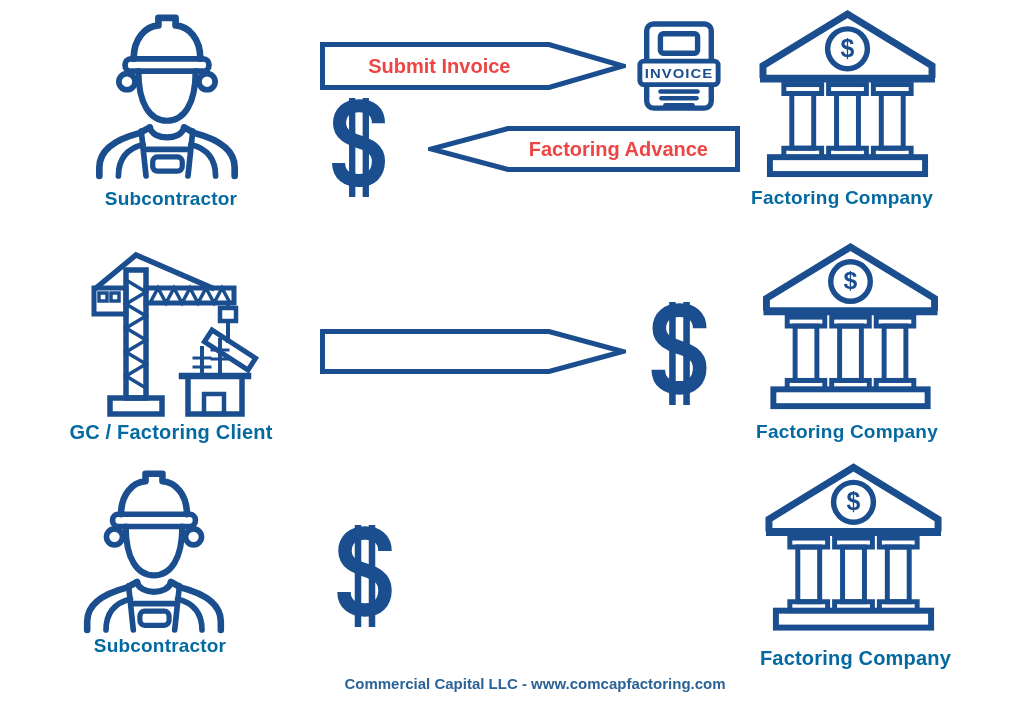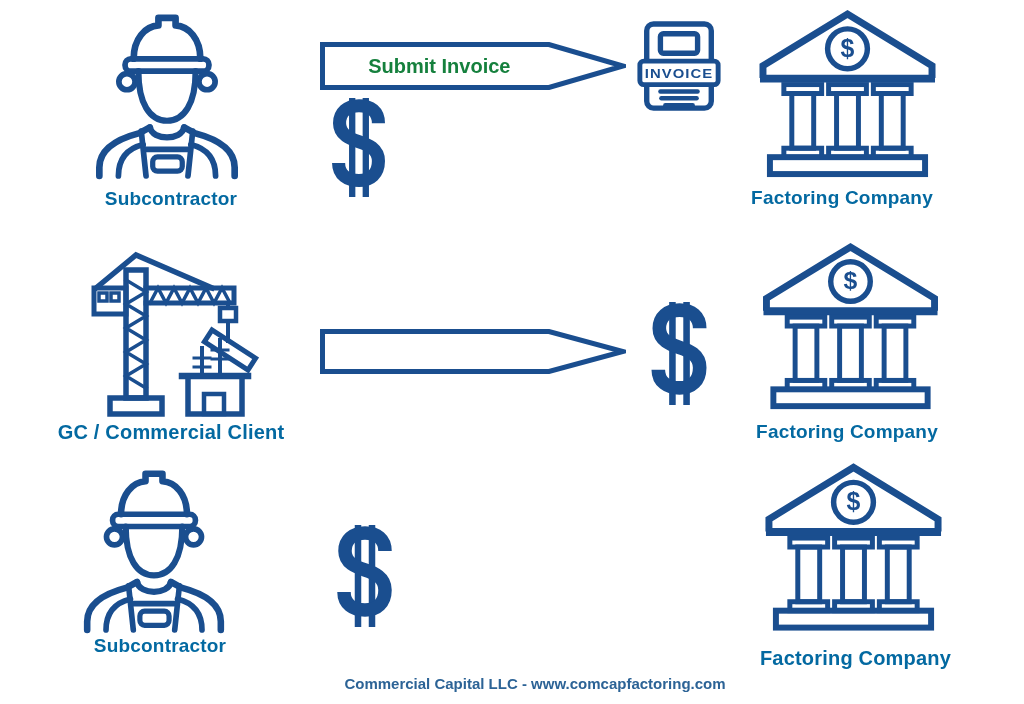--- a/index.html
+++ b/index.html
@@ -9,21 +9,21 @@
   }
   .entity-label{
     position:absolute;text-align:center;font-weight:bold;
     color:#0369a1;font-size:19px;letter-spacing:.2px;line-height:1.1;
   }
   .entity-label.lg{font-size:20px;}
   .arrow{position:absolute;}
   .arrow svg{position:absolute;left:0;top:0;width:100%;height:100%;}
   .arrow-label{
     position:absolute;top:0;bottom:0;display:flex;align-items:center;justify-content:center;
-    font-weight:bold;color:#15803d;font-size:20px;white-space:nowrap;
+    font-weight:bold;color:#ef4444;font-size:20px;white-space:nowrap;
   }
   .al-right{left:3%;width:72%;}
   .al-left{right:3%;width:72%;}
   .footer{
     position:absolute;left:20px;top:675px;width:1030px;text-align:center;
     font-weight:bold;font-size:15px;color:#2c6396;
   }
   .icn{position:absolute;}
   .icn svg{width:100%;height:100%;display:block;}
 </style>
@@ -132,34 +132,40 @@
         <use href="#sym-invoice"></use>
       </svg>
   </div>
 
   <div class="icn" style="left:328px;top:96px;width:62px;height:103px">
     <svg viewBox="0 0 62 106">
         <use href="#sym-dollar"></use>
       </svg>
   </div>
 
+  <div class="arrow" style="left:428px;top:126px;width:312px;height:46px">
+    <svg viewBox="0 0 312 46" preserveAspectRatio="none">
+      <polygon points="309.5,2.5 80,2.5 3,23 80,43.5 309.5,43.5" fill="#ffffff" stroke="#1a4e8f" stroke-width="5"></polygon>
+    </svg>
+    <span class="arrow-label al-left">Factoring Advance</span>
+  </div>
 
   <div class="icn" style="left:753px;top:8px;width:189px;height:179px">
     <svg viewBox="0 0 190 180">
         <use href="#sym-bank"></use>
       </svg>
   </div>
   <div class="entity-label" style="left:722px;top:188px;width:240px">Factoring Company</div>
 
   <div class="icn" style="left:82px;top:246px;width:212px;height:172px">
     <svg viewBox="0 0 212 172">
         <use href="#sym-crane"></use>
       </svg>
   </div>
-  <div class="entity-label lg" style="left:38px;top:421px;width:266px">GC / Commercial Client</div>
+  <div class="entity-label lg" style="left:38px;top:421px;width:266px">GC / Factoring Client</div>
 
   <div class="arrow" style="left:320px;top:329px;width:306px;height:45px">
     <svg viewBox="0 0 306 45" preserveAspectRatio="none">
       <polygon points="2.5,2.5 229,2.5 303,22.5 229,42.5 2.5,42.5" fill="#ffffff" stroke="#1a4e8f" stroke-width="5"></polygon>
     </svg>
   </div>
 
   <div class="icn" style="left:648px;top:300px;width:63px;height:107px">
     <svg viewBox="0 0 62 106">
         <use href="#sym-dollar"></use>

